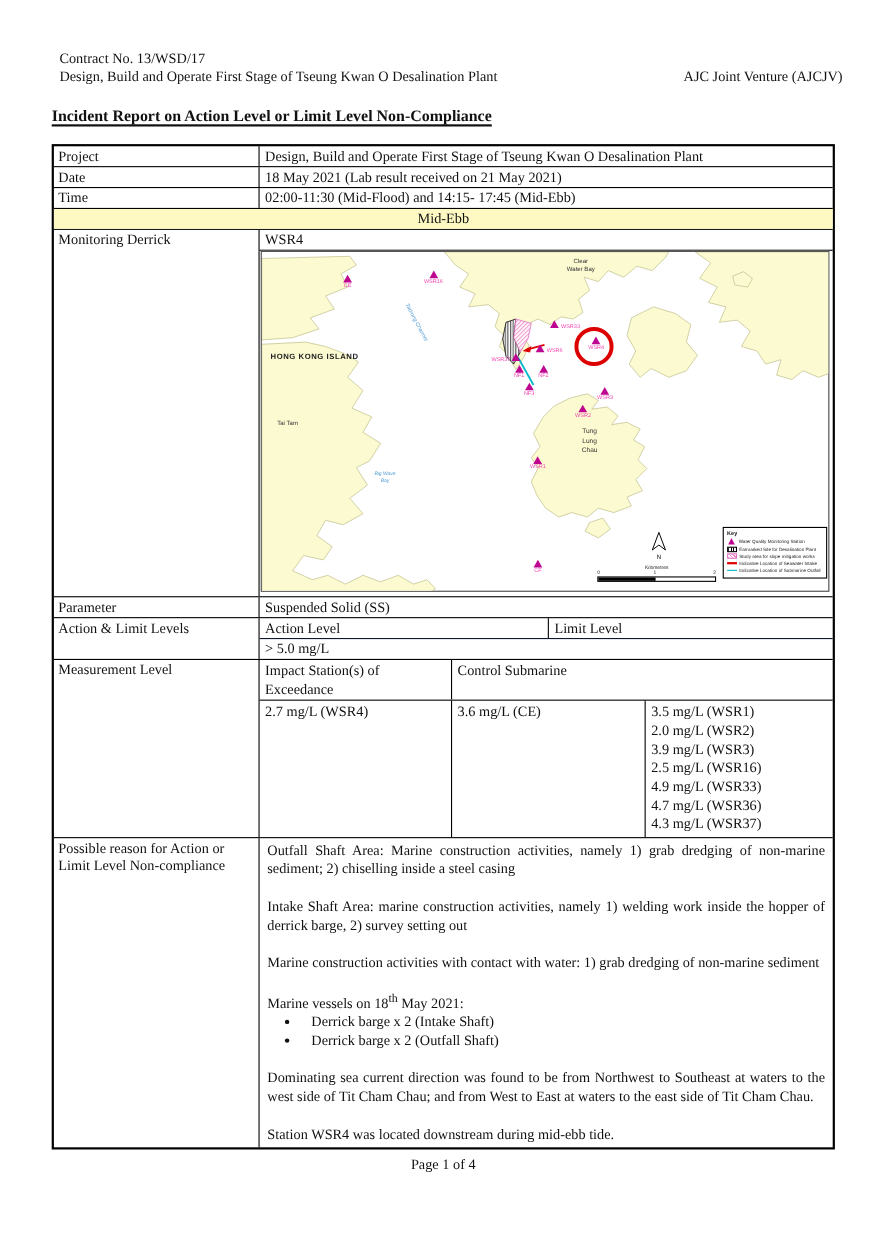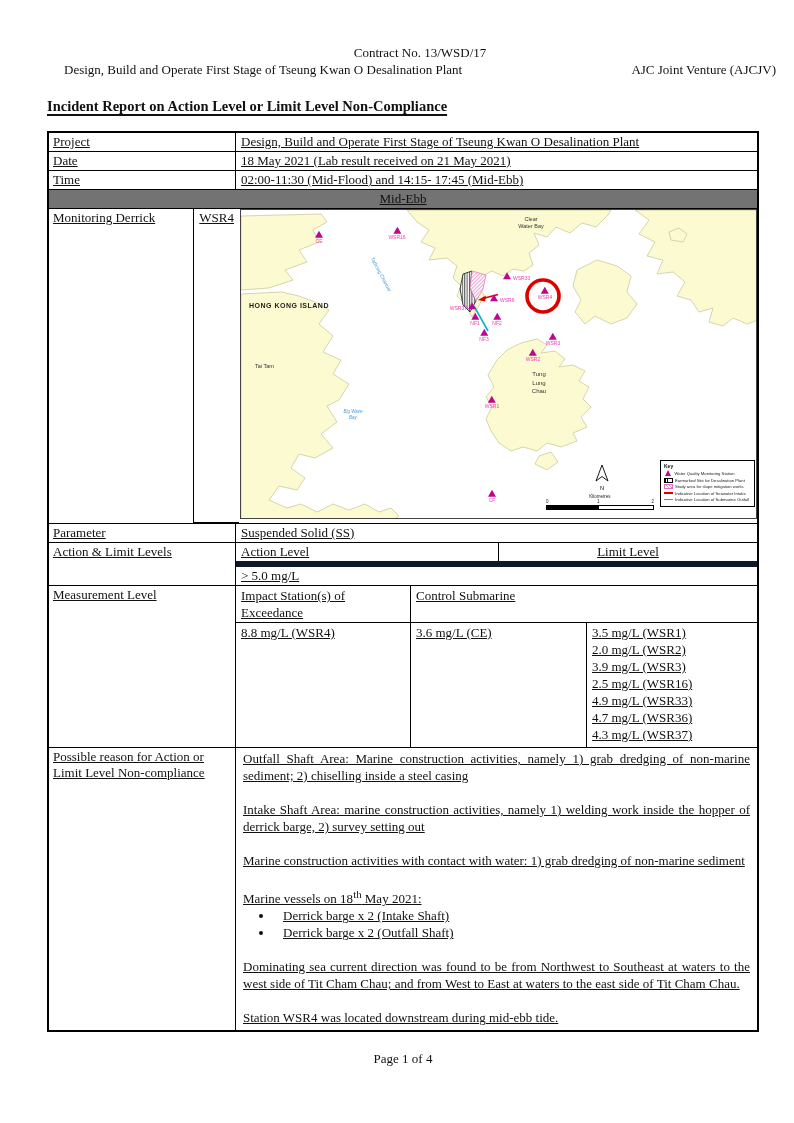--- a/index.html
+++ b/index.html
@@ -2,46 +2,46 @@
 <html><head>
 <meta charset="utf-8">
 <style>
   * { margin:0; padding:0; box-sizing:border-box; }
   html,body { background:#fff; }
   body {
     width:794px; height:1123px; position:relative;
     font-family:"Liberation Serif","DejaVu Serif",serif;
     color:#111; font-size:13px;
   }
-  .doc-header { position:absolute; left:64px; top:44px; width:712px; line-height:17px;text-align:center; }
+  .doc-header { position:absolute; left:54px; top:44px; width:712px; line-height:17px; }
   .doc-header .row2 { display:flex; justify-content:space-between; }
   .doc-title {
     position:absolute; left:47px; top:98px; width:712px;
     font-size:14.5px; font-weight:bold;
     text-decoration:underline; text-decoration-thickness:1.5px; text-underline-offset:3px;
   }
   .report-table {
     position:absolute; left:47px; top:131px; width:712px;
-    border:2px solid #000; border-top-width:2px;text-decoration:underline;
+    border:2px solid #000; border-top-width:2px;
   }
   .trow { display:flex; border-top:1px solid #000; }
   .trow:first-child { border-top:none; }
   .cell-label { width:187px; border-right:1px solid #000; padding:1px 4px; line-height:16px; }
   .cell-value { flex:1; padding:1px 5px; line-height:16px; }
-  .banner { background:#737373; text-align:center; flex:1; padding:1px 0; line-height:16px; }
-  
-  .mon-right { flex:1; display:flex; flex-direction:row; }
+  .banner { background:#fef9c3; text-align:center; flex:1; padding:1px 0; line-height:16px; }
+  
+  .mon-right { flex:1; display:flex; flex-direction:column; }
   .mon-val { padding:1px 5px; line-height:16px; border-bottom:1px solid #000; }
   .map-wrap { padding:0 0 4px 1px; }
   
   .lv-right { flex:1; display:flex; flex-direction:column; }
   .lv-row { display:flex; }
-  .lv-row + .lv-row { border-top:6px solid #0f172a;gap:20px; }
+  .lv-row + .lv-row { border-top:1px solid #0f172a;gap:20px; }
   .lv-a { width:262px; padding:1px 5px; line-height:16px; }
-  .lv-b { flex:1; border-left:1px solid #000; padding:1px 5px; line-height:16px;text-align:center; }
+  .lv-b { flex:1; border-left:1px solid #000; padding:1px 5px; line-height:16px; }
   
   .ms-right { flex:1; display:flex; flex-direction:column; }
   .ms-row { display:flex; }
   .ms-head { border-bottom:1px solid #000; }
   .ms-c1 { width:174px; padding:1px 5px; line-height:17px; }
   .ms-c2 { width:176px; border-left:1px solid #000; padding:1px 5px; line-height:17px; }
   .ms-c3 { flex:1; border-left:1px solid #000; padding:1px 5px; line-height:17px; }
   .ms-vals { min-height:124px; }
   
   .reason-body { flex:1; padding:2px 7px 4px 7px; line-height:17px; text-align:justify; }
@@ -300,21 +300,21 @@
   </div>
 
   <div class="trow">
     <div class="cell-label">Measurement Level</div>
     <div class="ms-right">
       <div class="ms-row ms-head">
         <div class="ms-c1">Impact Station(s) of Exceedance</div>
         <div class="ms-c2">Control Submarine</div>
       </div>
       <div class="ms-row ms-vals">
-        <div class="ms-c1">8.8 mg/L (WSR4)</div>
+        <div class="ms-c1">2.7 mg/L (WSR4)</div>
         <div class="ms-c2">3.6 mg/L (CE)</div>
         <div class="ms-c3">
             <div>3.5 mg/L (WSR1)</div>
             <div>2.0 mg/L (WSR2)</div>
             <div>3.9 mg/L (WSR3)</div>
             <div>2.5 mg/L (WSR16)</div>
             <div>4.9 mg/L (WSR33)</div>
             <div>4.7 mg/L (WSR36)</div>
             <div>4.3 mg/L (WSR37)</div>
           </div>

